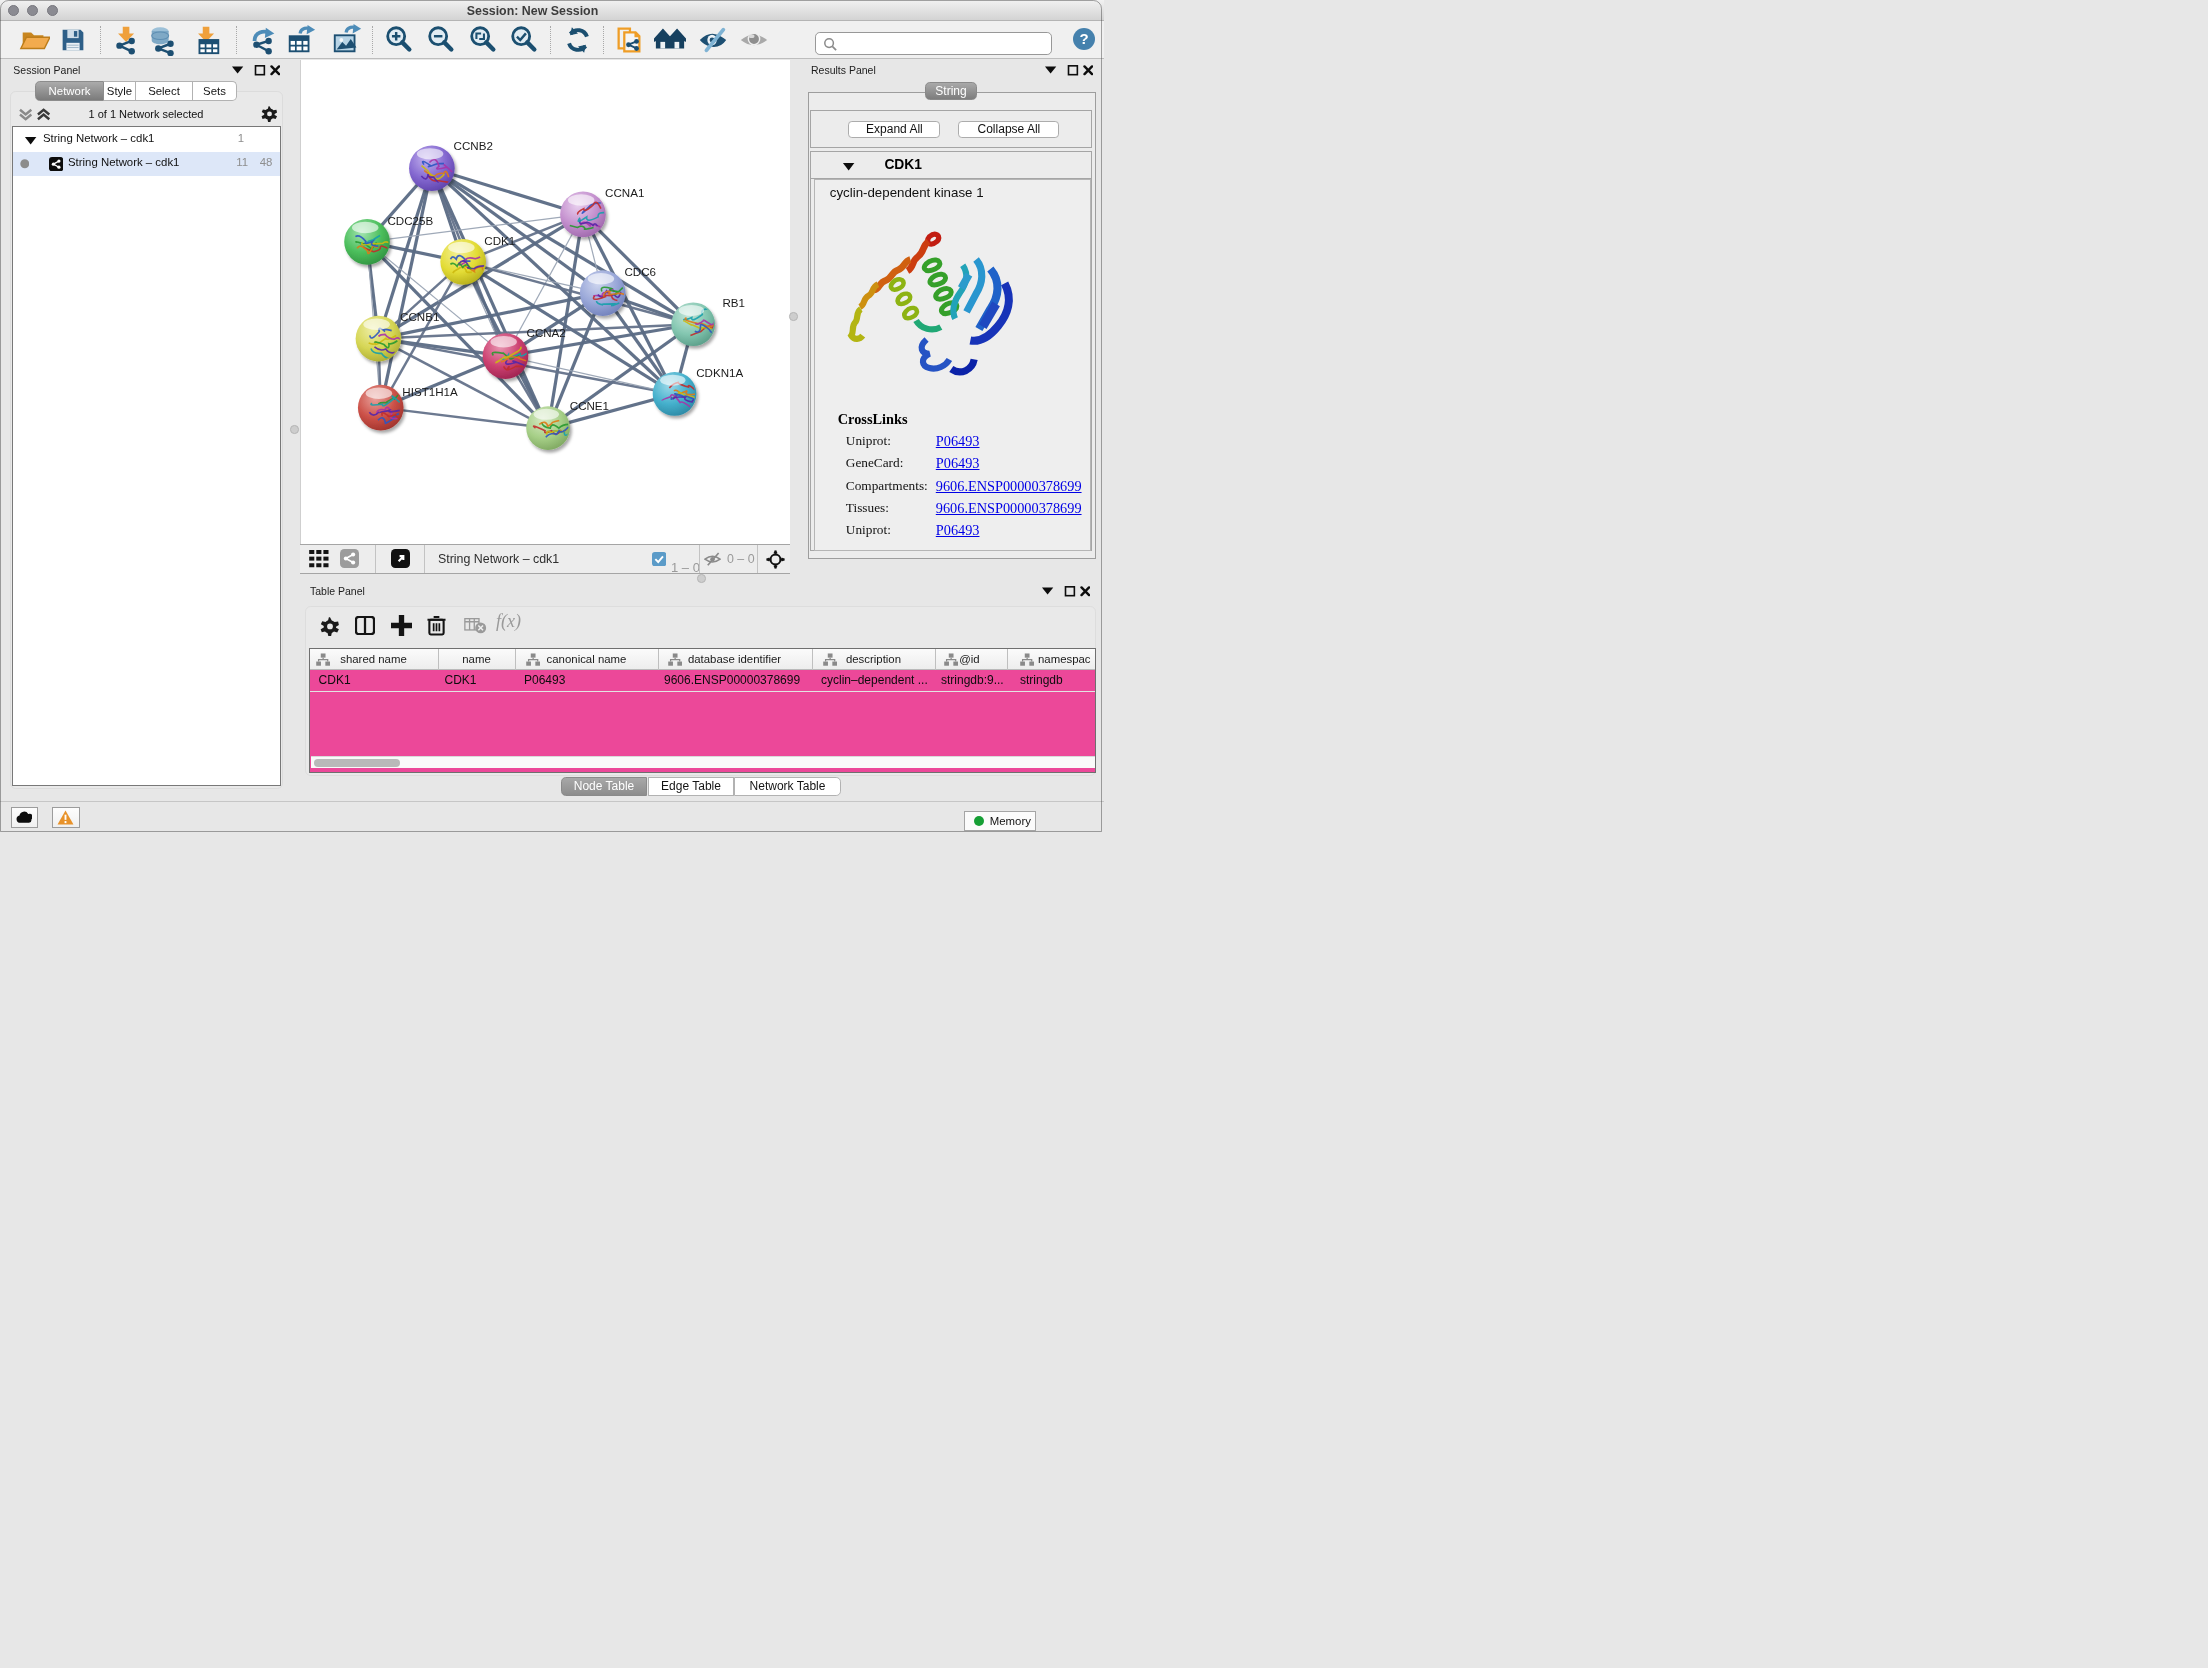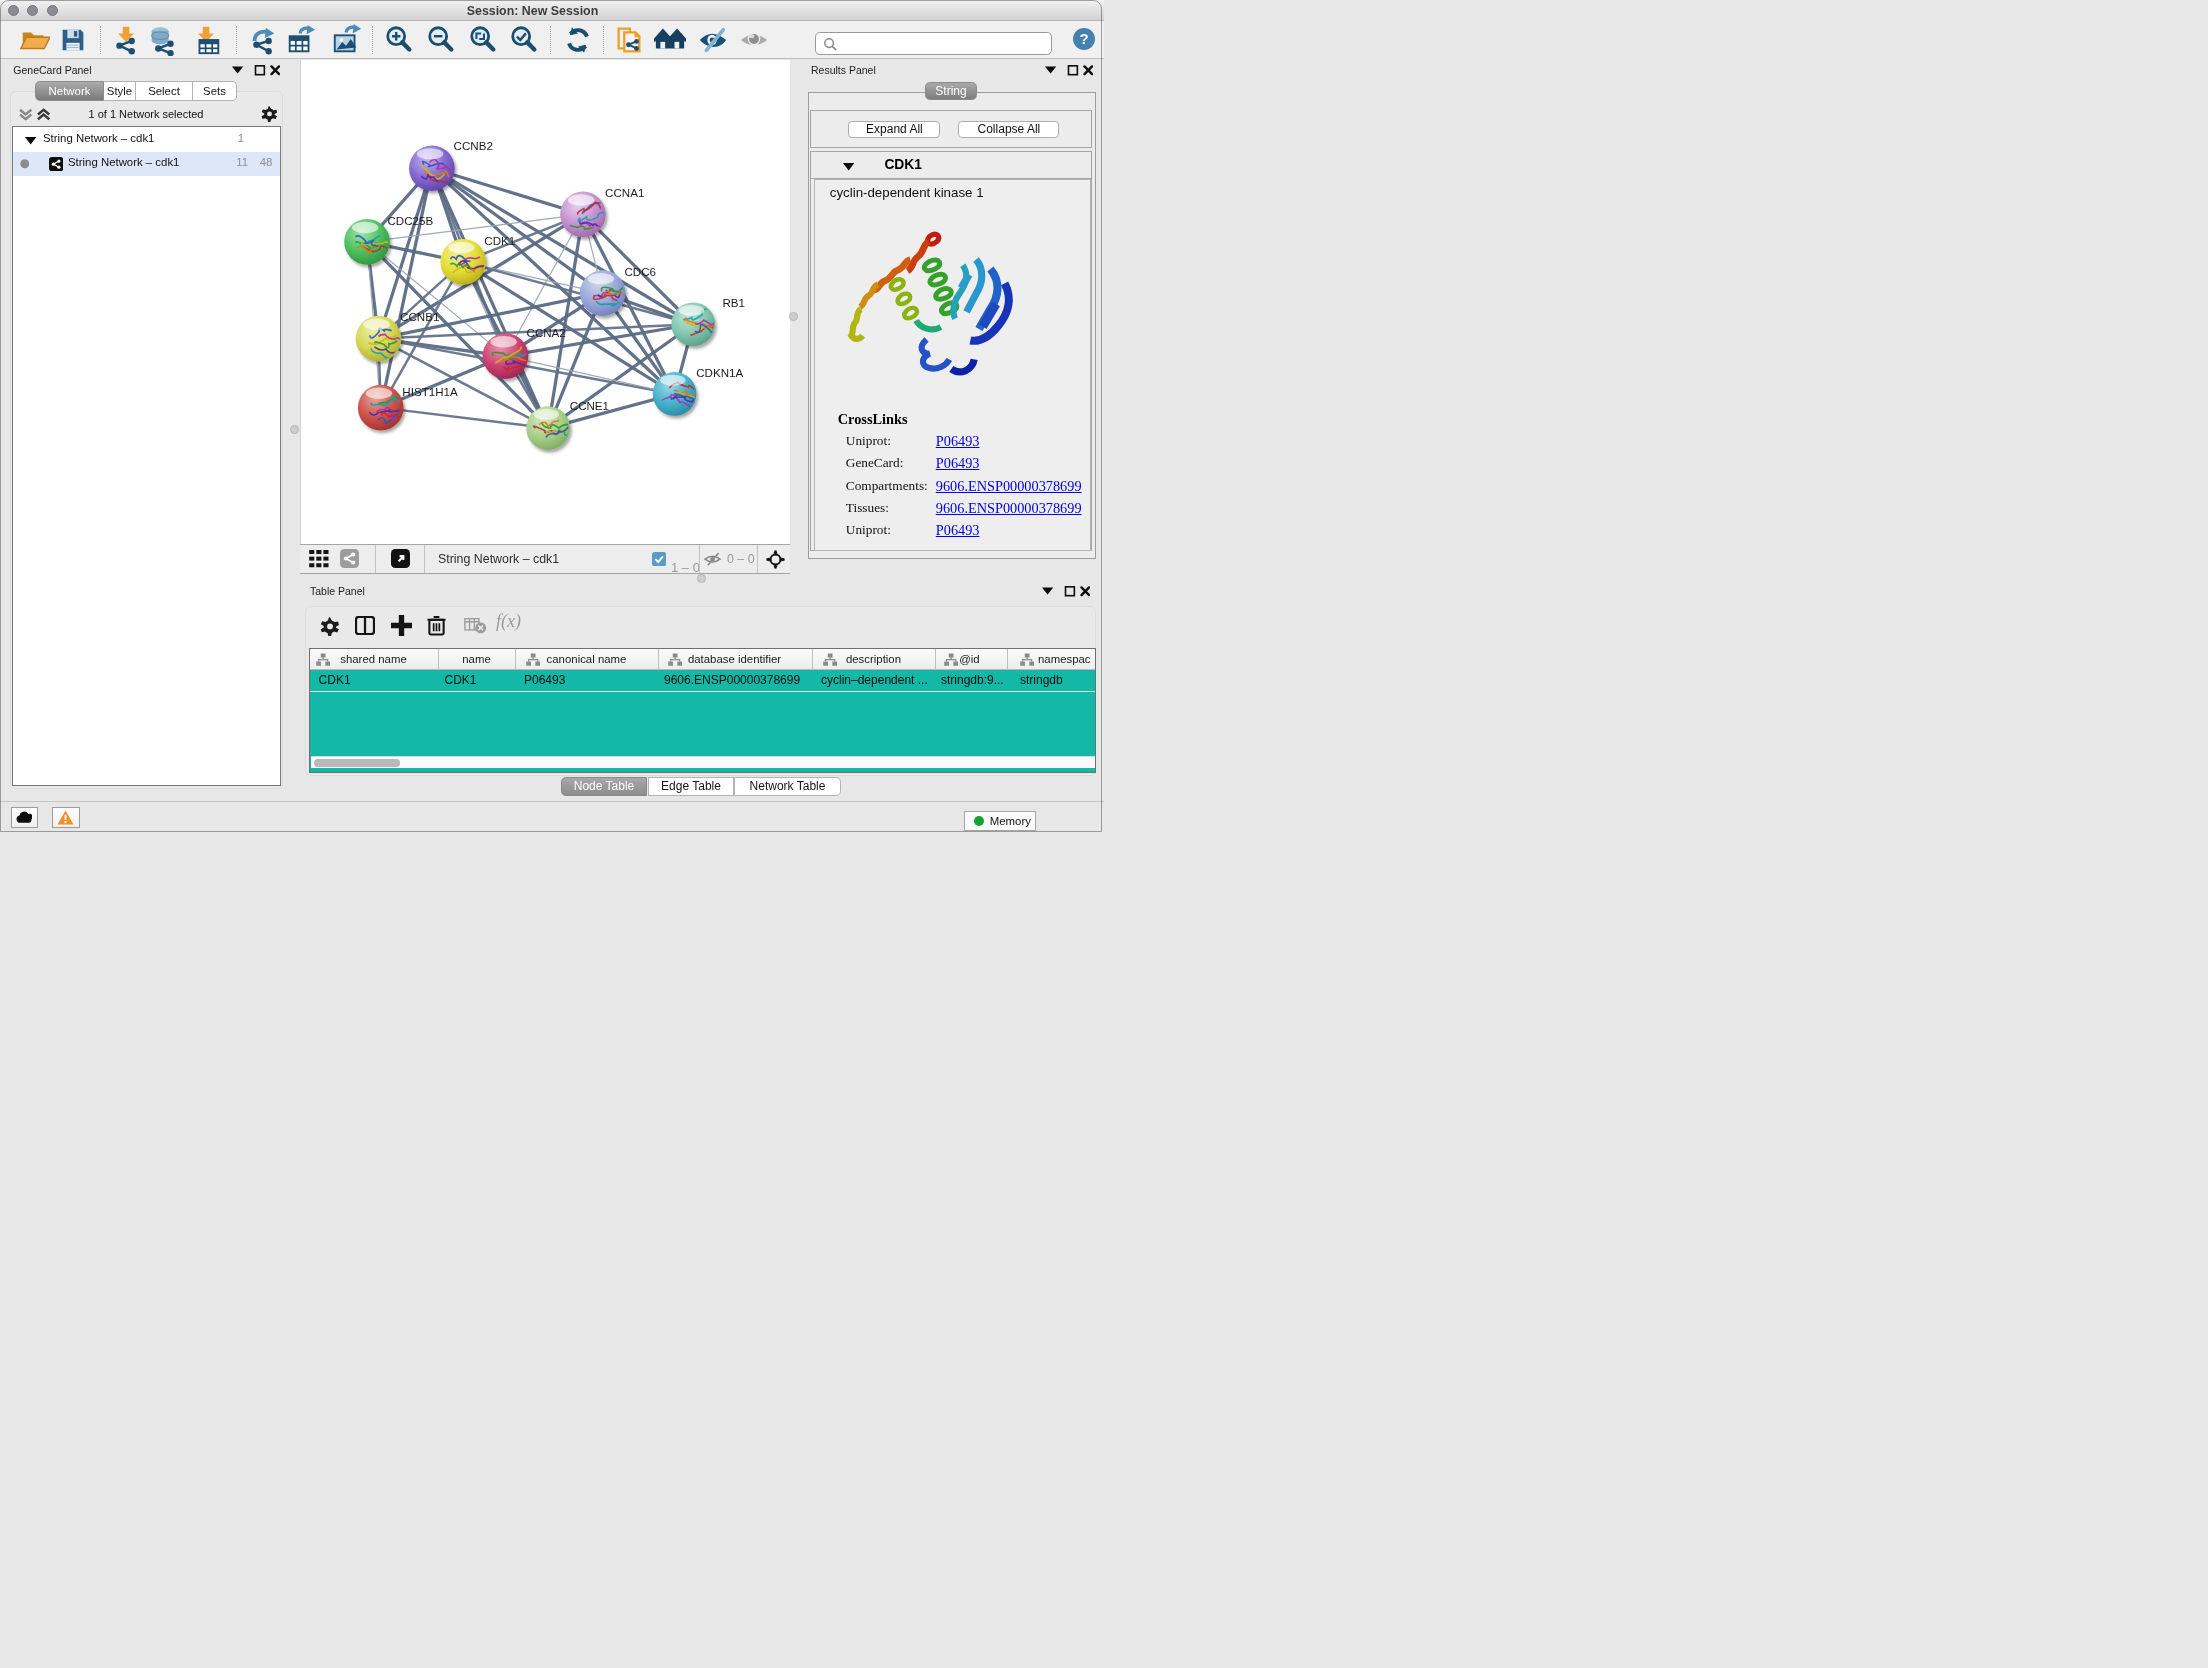--- a/index.html
+++ b/index.html
@@ -34,21 +34,21 @@
 #rp-b1{position:absolute;left:1.4px;top:16.6px;width:282px;height:38px;border:1px solid #a5a5a5;background:#ececec;}
 .rbtn{position:absolute;top:10.5px;height:17px;background:#fff;border:1px solid #acacac;border-radius:3.8px;font-size:12px;color:#111;text-align:center;line-height:15px;}
 #rp-b2{position:absolute;left:1.4px;top:58px;width:282px;height:400px;border:1px solid #a5a5a5;background:#ececec;}
 #rp-inner{position:absolute;left:2.4px;top:27px;width:277px;height:372px;border:1px solid #b5b5b5;background:#eeeeee;}
 .serif{font-family:"Liberation Serif",serif;}
 .xl-lab{position:absolute;left:31px;font-size:13.3px;color:#111;}
 .xl-val{position:absolute;left:121px;font-size:14.3px;color:#0000e6;text-decoration:underline;}
 
 #tp-title{position:absolute;left:310px;top:585px;font-size:10.5px;color:#1c1c1c;}
 #tp-box{position:absolute;left:305px;top:606px;width:791px;height:170px;background:#e9e9e9;border-radius:5.7px;border:1px solid #ddd;}
-#tp-table{position:absolute;left:309px;top:648px;width:787px;height:125px;background:#14b8a6;border:1.4px solid #6f6f6f;}
+#tp-table{position:absolute;left:309px;top:648px;width:787px;height:125px;background:#ec4899;border:1.4px solid #6f6f6f;}
 #tp-thead{position:absolute;left:0;top:0;width:100%;height:21px;background:linear-gradient(#fbfbfb,#ededed);border-bottom:1px solid #b9b9b9;}
 .th{position:absolute;top:0;height:21px;font-size:11.4px;color:#1a1a1a;text-align:center;line-height:21px;}
 .thico{position:absolute;top:3.8px;}
 .thsep{position:absolute;top:0;height:21px;width:0;border-left:1px solid #bfbfbf;}
 .td{position:absolute;top:22px;height:20px;font-size:12px;color:#0d0d0d;line-height:19px;}
 #tp-hsb{position:absolute;left:1px;bottom:3.8px;height:12.4px;width:784px;background:#fafafa;border-top:1px solid #d9d9d9;}
 #tp-thumb{position:absolute;left:2.9px;top:1.9px;width:86px;height:8.6px;border-radius:4.8px;background:#b9b9b9;}
 .btab{position:absolute;top:777px;height:19px;border:1px solid #b2b2b2;background:#fff;color:#141414;font-size:12px;text-align:center;line-height:17px;}
 #statusline{position:absolute;left:0;top:801px;width:1104px;height:0;border-top:1px solid #c6c6c6;}
 .sbox{position:absolute;top:807px;width:27.6px;height:21px;background:linear-gradient(#fdfdfd,#f0f0f0);border:1px solid #9c9c9c;}
@@ -180,21 +180,21 @@
 <div style="position:absolute;left:815px;top:11px;width:237px;height:23px;background:#fff;border:1.4px solid #989898;border-radius:4.8px;">
       <svg style="position:absolute;left:6.7px;top:3.8px" width="15" height="15" viewBox="0 0 16 16">
         <circle cx="6.5" cy="6.5" r="4.6" fill="none" stroke="#8b8b8b" stroke-width="1.6"></circle>
         <path d="M10 10 l4 4" stroke="#8b8b8b" stroke-width="1.8"></path>
       </svg>
     </div>
 <div style="position:absolute;left:1073px;top:6.7px;width:22px;height:22px;border-radius:50%;background:#4581ad;color:#fff;font-size:15px;font-weight:bold;text-align:center;line-height:22px;">?</div>
 </div>
 <div id="main"></div>
 
-<div id="cp-title">GeneCard Panel</div>
+<div id="cp-title">Session Panel</div>
 <div id="cp-box"></div>
 <div class="tabs" style="left:35px;">
  <div class="tab first sel" style="width:69px;">Network</div>
  <div class="tab" style="width:32px;">Style</div>
  <div class="tab" style="width:57px;">Select</div>
  <div class="tab last" style="width:44px;">Sets</div>
 </div>
 <div id="cp-hdr">
  <svg style="position:absolute;left:7.6px;top:4.8px" width="38" height="17" viewBox="0 0 40 18">
       <path d="M2 4 l6 5 6-5 M2 9 l6 5 6-5" stroke="#8a8a8a" stroke-width="2.6" fill="none"></path>

